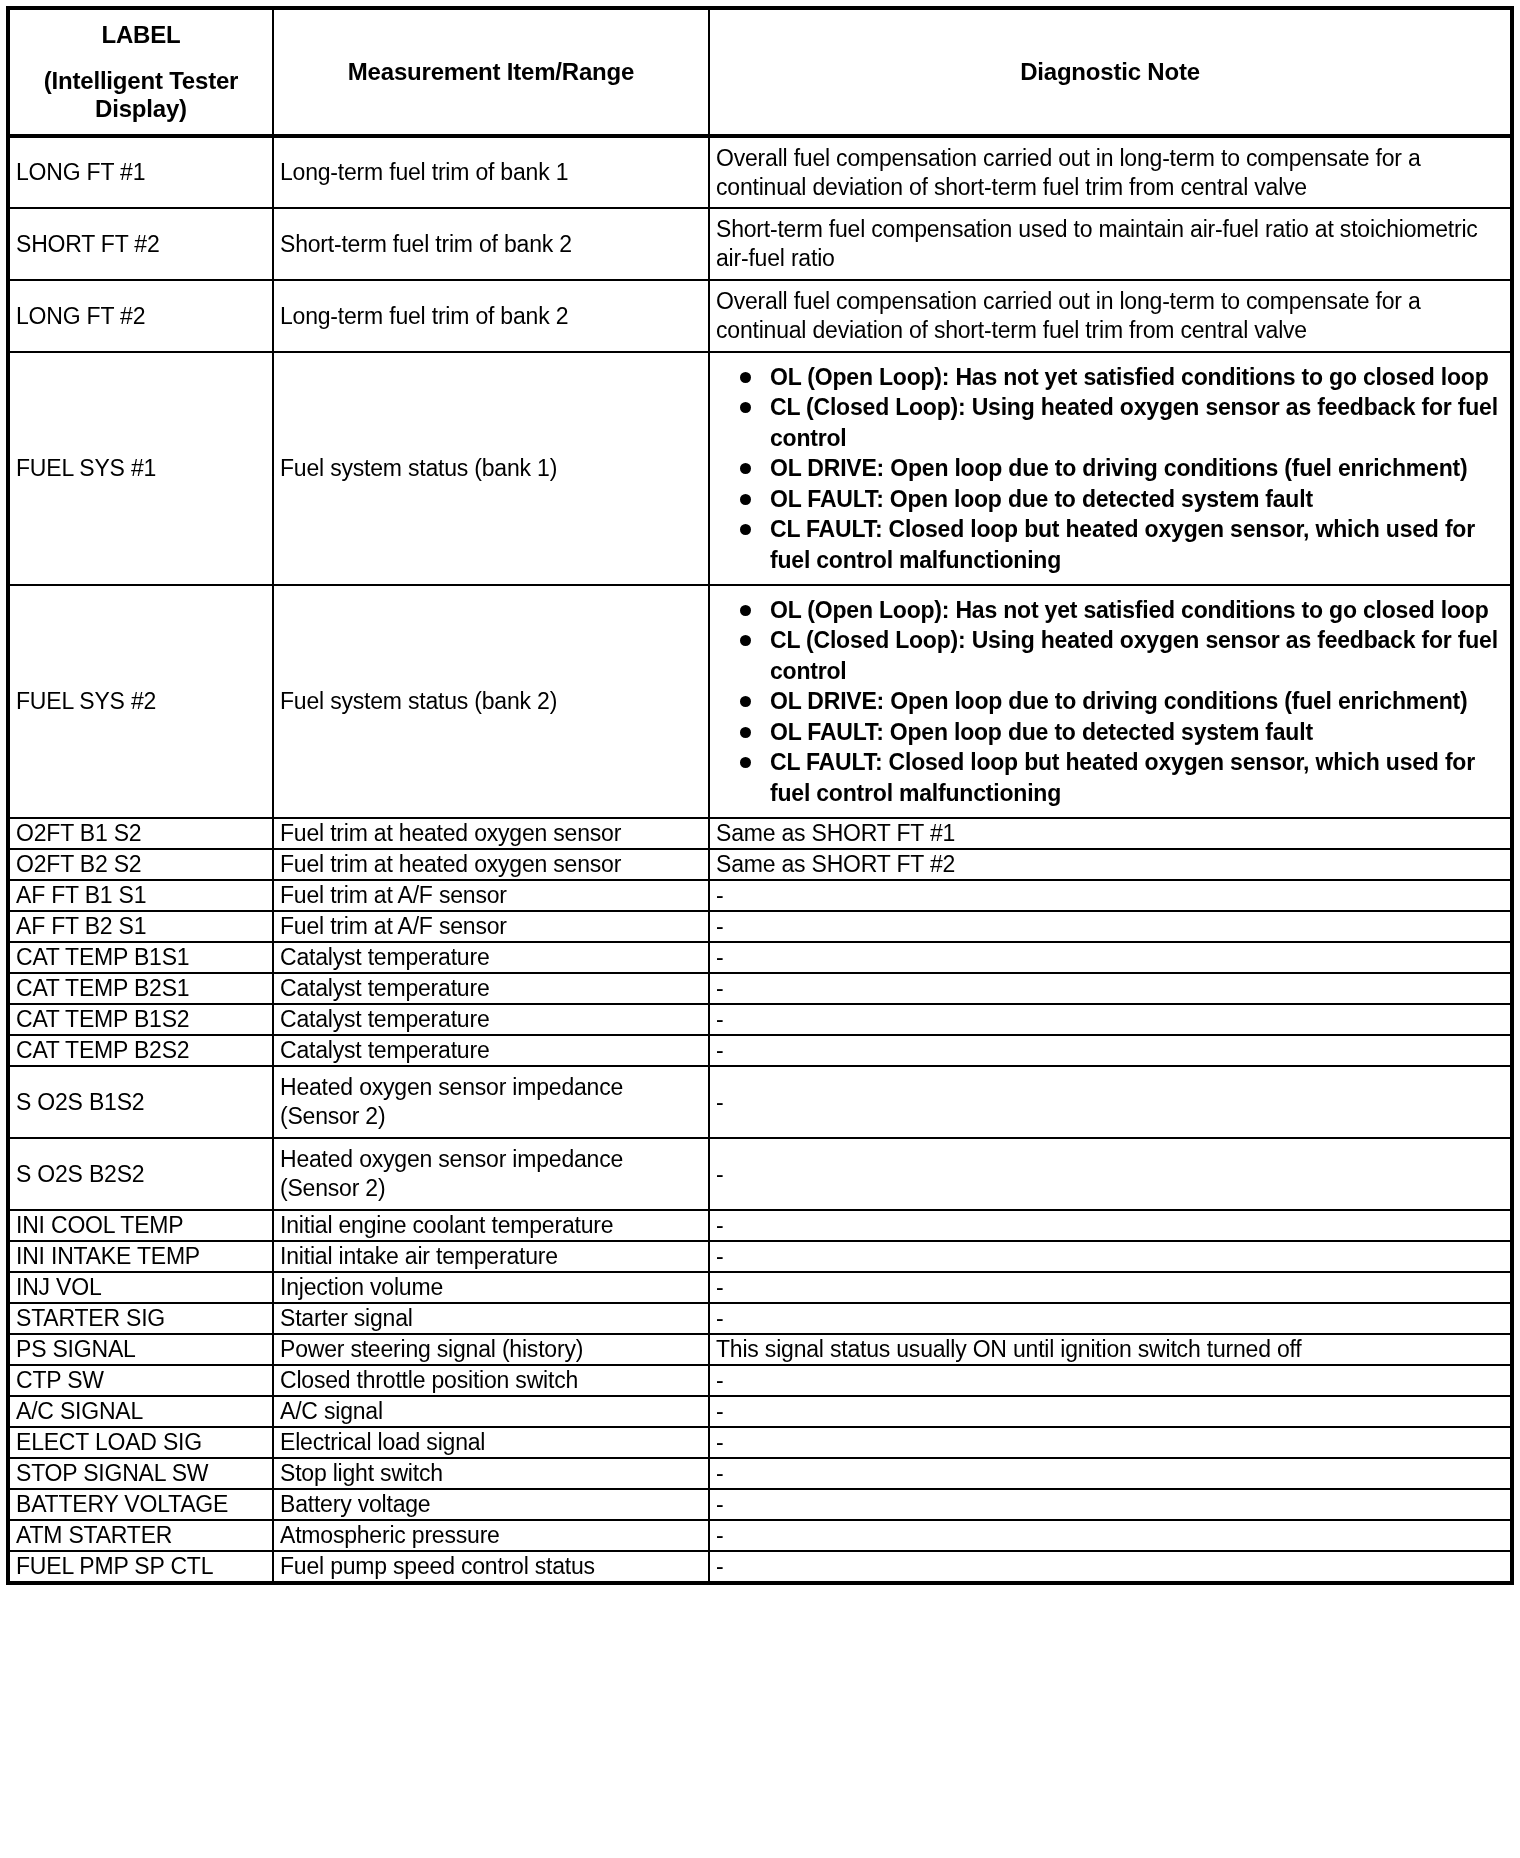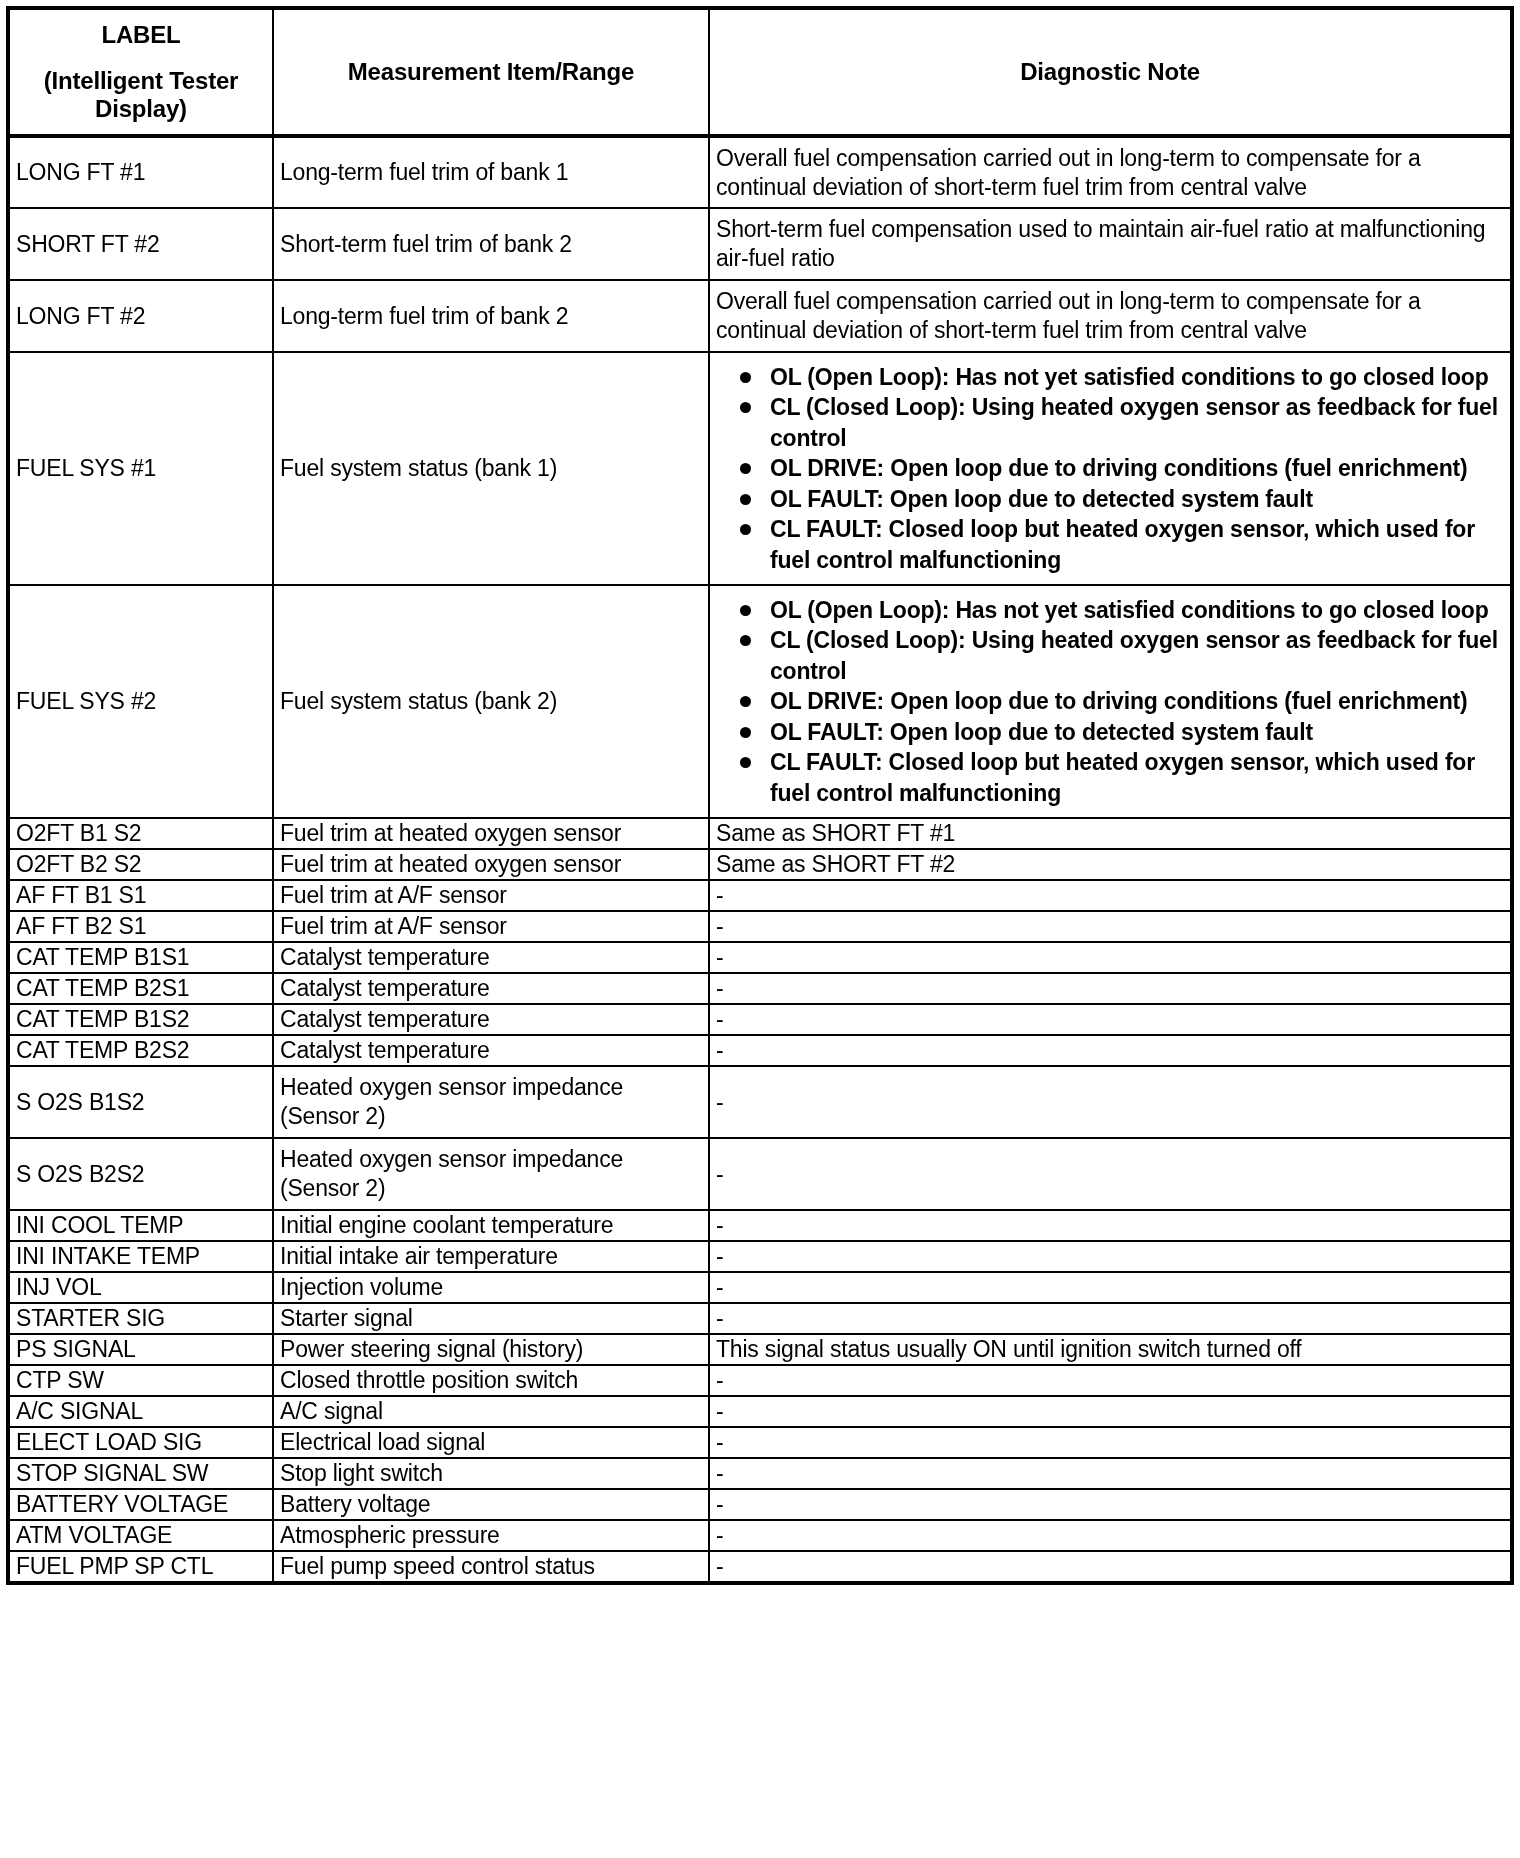--- a/index.html
+++ b/index.html
@@ -91,21 +91,21 @@
   </thead>
   <tbody>
     <tr class="two">
       <td>LONG FT #1</td>
       <td>Long-term fuel trim of bank 1</td>
       <td>Overall fuel compensation carried out in long-term to compensate for a continual deviation of short-term fuel trim from central valve</td>
     </tr>
     <tr class="two">
       <td>SHORT FT #2</td>
       <td>Short-term fuel trim of bank 2</td>
-      <td>Short-term fuel compensation used to maintain air-fuel ratio at malfunctioning air-fuel ratio</td>
+      <td>Short-term fuel compensation used to maintain air-fuel ratio at stoichiometric air-fuel ratio</td>
     </tr>
     <tr class="two">
       <td>LONG FT #2</td>
       <td>Long-term fuel trim of bank 2</td>
       <td>Overall fuel compensation carried out in long-term to compensate for a continual deviation of short-term fuel trim from central valve</td>
     </tr>
     <tr class="bul">
       <td>FUEL SYS #1</td>
       <td>Fuel system status (bank 1)</td>
       <td>
@@ -225,21 +225,21 @@
       <td>STOP SIGNAL SW</td>
       <td>Stop light switch</td>
       <td>-</td>
     </tr>
     <tr>
       <td>BATTERY VOLTAGE</td>
       <td>Battery voltage</td>
       <td>-</td>
     </tr>
     <tr>
-      <td>ATM VOLTAGE</td>
+      <td>ATM STARTER</td>
       <td>Atmospheric pressure</td>
       <td>-</td>
     </tr>
     <tr>
       <td>FUEL PMP SP CTL</td>
       <td>Fuel pump speed control status</td>
       <td>-</td>
     </tr>
   </tbody>
 </table>

